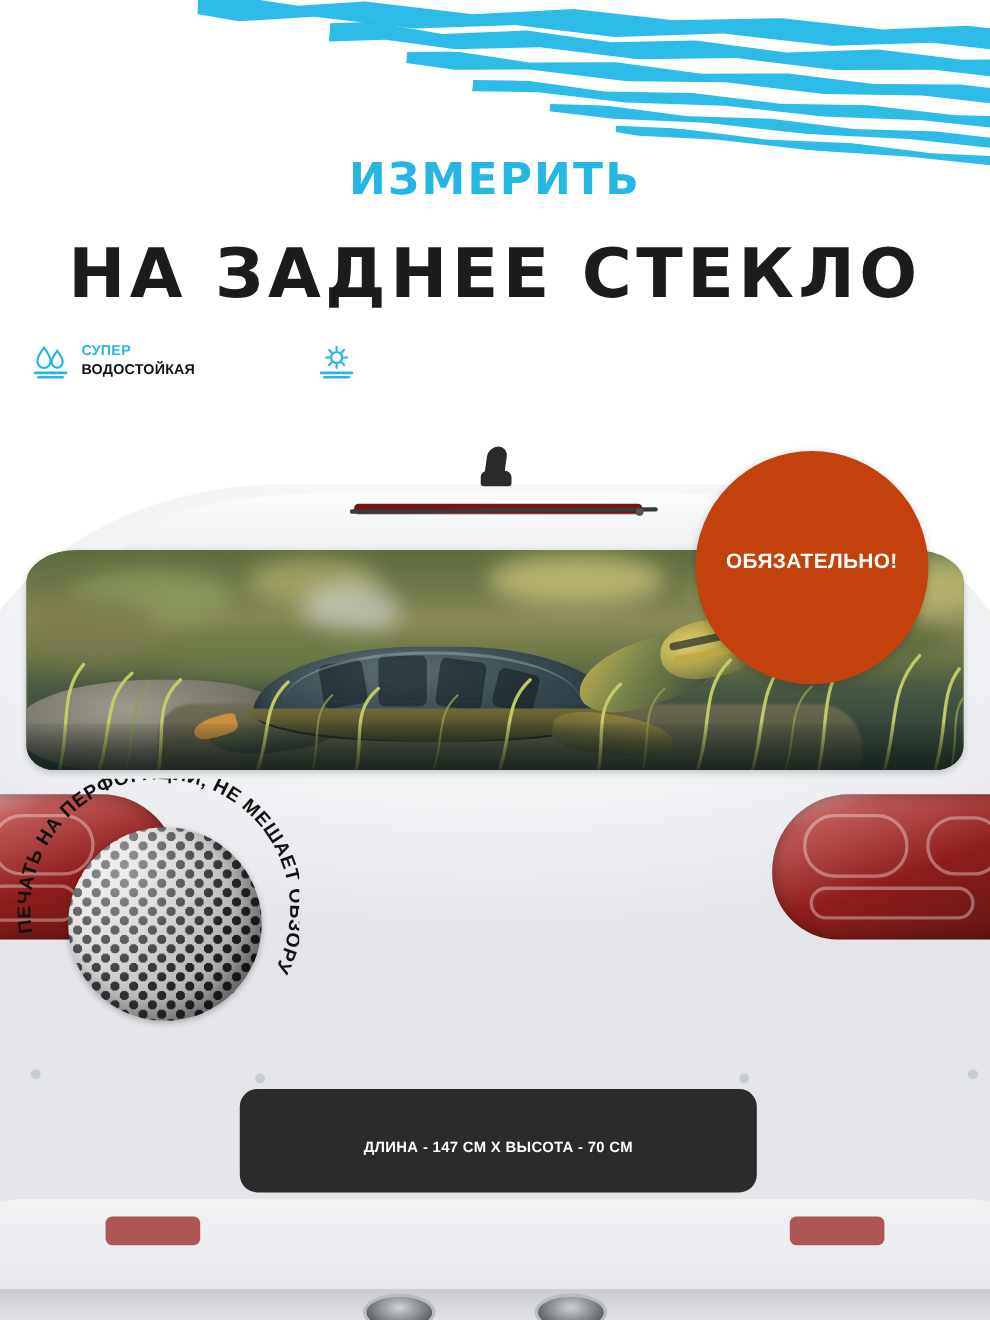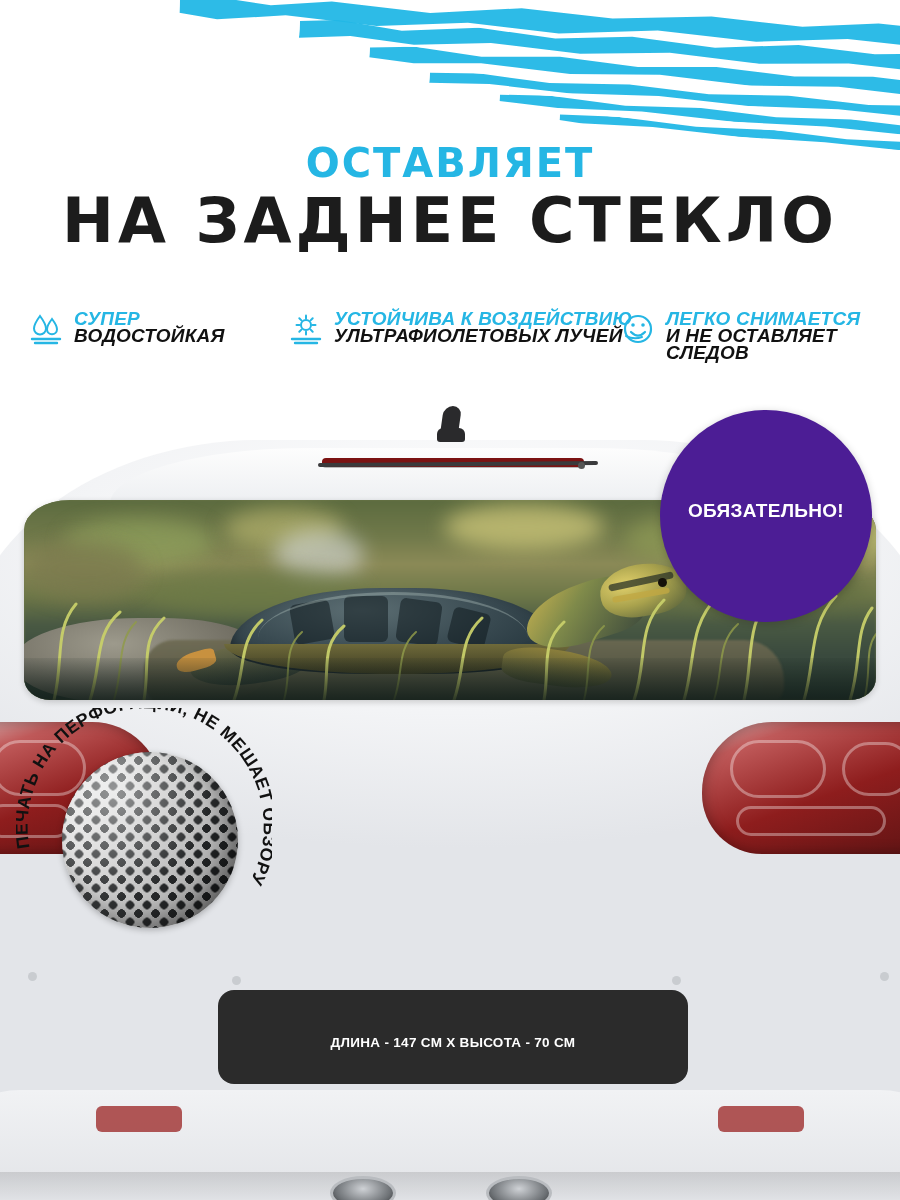--- a/index.html
+++ b/index.html
@@ -31,38 +31,38 @@
         clip-path: polygon(0 24%, 16% 0, 38% 34%, 60% 2%, 80% 32%, 100% 6%, 100% 100%, 74% 80%, 50% 98%, 26% 72%, 6% 96%, 0 80%); }
 
   
   .h-sticker {
     position:absolute; top:140px; left:0; width:900px; text-align:center;
     font-family:"DejaVu Sans", sans-serif;
     font-weight:700; font-size:40px; letter-spacing:2px;
     color:#25b6e4;
   }
   .h-main {
-    position:absolute; top:184px; left:0; width:900px; text-align:center;
+    position:absolute; top:212px; left:0; width:900px; text-align:center;
     font-family:"DejaVu Sans", sans-serif;
     font-weight:700; font-size:62px; letter-spacing:4px;
     color:#1c1c1c;
   }
   .h-main .grit {
     display:inline-block;
     background: repeating-linear-gradient(87deg, rgba(255,255,255,0) 0 3px, rgba(255,255,255,.55) 3px 4px),
                 repeating-linear-gradient(4deg, rgba(255,255,255,0) 0 7px, rgba(255,255,255,.35) 7px 8px);
     -webkit-background-clip: text; background-clip: text;
     color:#1c1c1c;
   }
 
   
   .features { position:absolute; top:310px; left:0; width:900px; height:60px; }
   .feat { position:absolute; display:flex; align-items:flex-start; gap:10px; }
   .feat-icon { width:36px; height:36px; flex:none; margin-top:2px; }
-  .feat-text { font-size:19px; font-weight:700; line-height:17px; letter-spacing:.2px;font-style:italic; }
+  .feat-text { font-size:13px; font-weight:700; line-height:17px; letter-spacing:.2px; }
   .feat-line1 { color:#25b6e4; text-transform:uppercase; }
   .feat-line2 { color:#111; text-transform:uppercase; }
   .f1 { left:28px; }
   .f2 { left:288px; }
   .f3 { left:620px; }
 
   
   .car { position:absolute; top:390px; left:0; width:900px; height:810px; overflow:hidden; }
   .car-body {
     position:absolute; left:-40px; top:50px; width:980px; height:770px;
@@ -174,22 +174,22 @@
     border-radius: 50% 30% 40% 55%; transform: rotate(-8deg);
   }
   .claw { position:absolute; left:4px; top:86px; width:40px; height:18px; background:#c8913f; border-radius:50% 20% 30% 40%; transform:rotate(-16deg); }
   .water-fg {
     position:absolute; left:0; bottom:0; width:852px; height:42px;
     background: linear-gradient(rgba(30,45,40,.1), rgba(18,30,26,.85));
   }
 
   
   .red-circle {
-    position:absolute; left:660px; top:20px; width:212px; height:212px;
-    background:#4c1d95; border-radius:50%;
+    position:absolute; left:632px; top:20px; width:212px; height:212px;
+    background:#c2410c; border-radius:50%;
     display:flex; flex-direction:column; align-items:center; justify-content:center;
     text-align:center; color:#fff; padding:0 16px;
     box-shadow:0 2px 8px rgba(0,0,0,.2);
   }
   .red-title { font-size:19px; font-weight:700; letter-spacing:.3px; margin-bottom:10px; text-transform:uppercase; }
   .red-body { font-size:13.5px; font-weight:700; line-height:18px; text-transform:uppercase; }
 
   
   .taillight {
     position:absolute; top:332px; height:132px;
@@ -256,21 +256,21 @@
 
   <div class="brush-wrap">
     <div class="stroke s1"></div>
     <div class="stroke s2"></div>
     <div class="stroke s3"></div>
     <div class="stroke s4"></div>
     <div class="stroke s5"></div>
     <div class="stroke s6"></div>
   </div>
 
-  <div class="h-sticker">ОСТАВЛЯЕТ</div>
+  <div class="h-sticker">ИЗМЕРИТЬ</div>
   <div class="h-main"><span class="grit">НА ЗАДНЕЕ СТЕКЛО</span></div>
 
   <div class="features">
 
     <div class="feat f1">
       <span class="feat-icon">
         <svg viewBox="0 0 36 36" width="36" height="36">
           <path d="M12 4 C12 4 6 12 6 16.5 A6 6 0 0 0 18 16.5 C18 12 12 4 12 4 Z" fill="none" stroke="#25b6e4" stroke-width="2"></path>
           <path d="M24 7 C24 7 19 13.5 19 17.2 A5 5 0 0 0 29 17.2 C29 13.5 24 7 24 7 Z" fill="none" stroke="#25b6e4" stroke-width="2"></path>
           <path d="M4 27 h28" stroke="#25b6e4" stroke-width="2.4" stroke-linecap="round"></path>
@@ -294,41 +294,22 @@
               <path d="M24.5 13 h3"></path>
             <path d="M11.3 6.3 l2.1 2.1"></path>
               <path d="M22.6 17.6 l2.1 2.1"></path>
             <path d="M24.7 6.3 l-2.1 2.1"></path>
               <path d="M13.4 17.6 l-2.1 2.1"></path>
           </g>
           <path d="M4 27 h28" stroke="#25b6e4" stroke-width="2.4" stroke-linecap="round"></path>
           <path d="M7 31 h22" stroke="#25b6e4" stroke-width="2.4" stroke-linecap="round"></path>
         </svg>
       </span>
-      <span class="feat-text">
-        <span class="feat-line1">УСТОЙЧИВА К ВОЗДЕЙСТВИЮ</span><br>
-        <span class="feat-line2">УЛЬТРАФИОЛЕТОВЫХ ЛУЧЕЙ</span>
-      </span>
-    </div>
-
-    <div class="feat f3">
-      <span class="feat-icon">
-        <svg viewBox="0 0 36 36" width="36" height="36">
-          <circle cx="18" cy="17" r="13" fill="none" stroke="#25b6e4" stroke-width="2.2"></circle>
-          <circle cx="13" cy="13" r="1.8" fill="#25b6e4"></circle>
-          <circle cx="23" cy="13" r="1.8" fill="#25b6e4"></circle>
-          <path d="M11 20 q7 7 14 0" fill="none" stroke="#25b6e4" stroke-width="2.2" stroke-linecap="round"></path>
-          <path d="M6 24 q8 4 16 1" fill="none" stroke="#25b6e4" stroke-width="2" stroke-linecap="round"></path>
-        </svg>
-      </span>
-      <span class="feat-text">
-        <span class="feat-line1">ЛЕГКО СНИМАЕТСЯ</span><br>
-        <span class="feat-line2">И НЕ ОСТАВЛЯЕТ СЛЕДОВ</span>
-      </span>
-    </div>
+    </div>
+
   </div>
 
   <div class="car">
     <div class="car-body"></div>
     <div class="roof"></div>
     <div class="antenna-fin"></div>
     <div class="antenna-base"></div>
     <div class="brakelight"></div>
     <div class="wiper"></div>
     <div class="camera-dot"></div>

